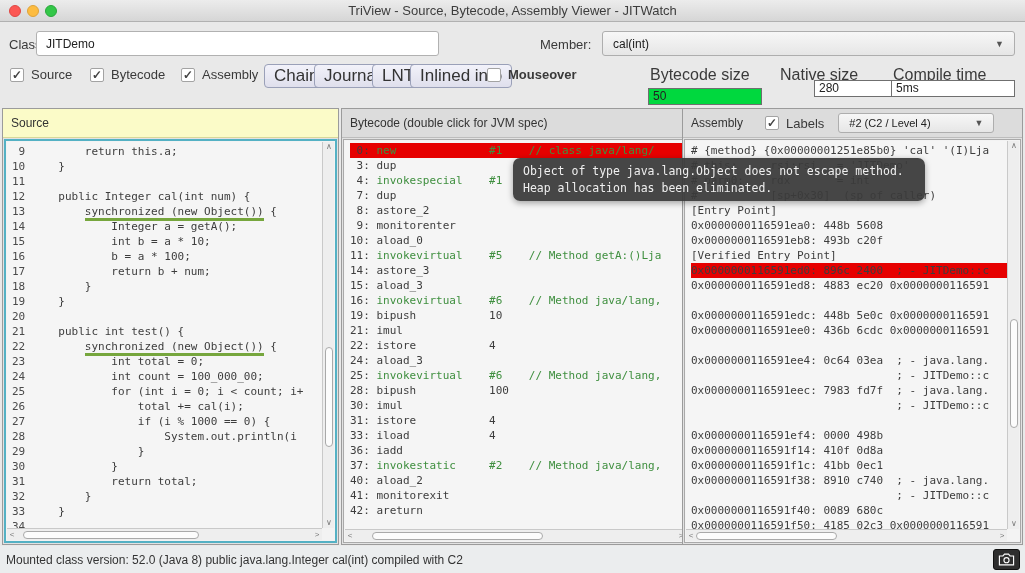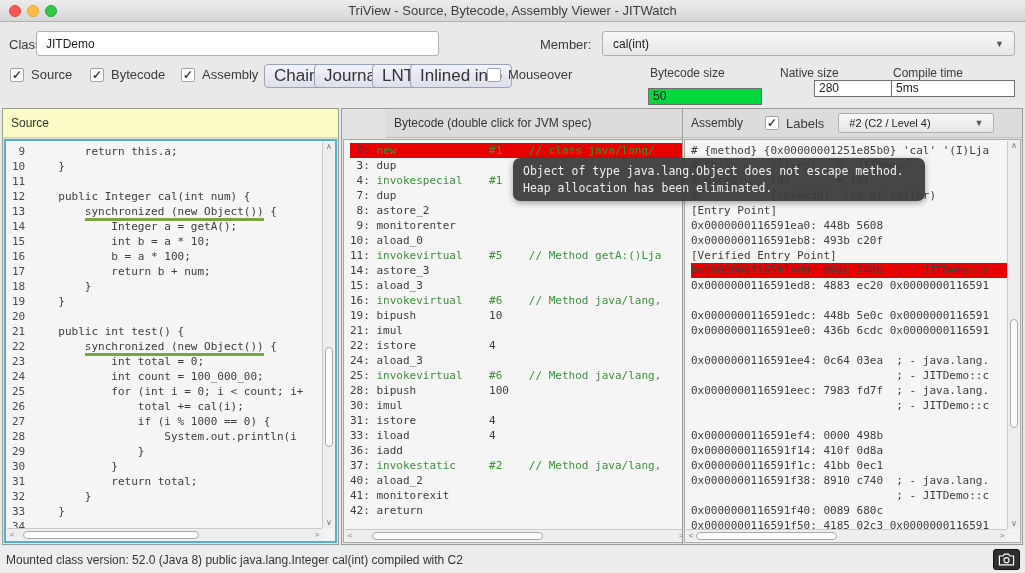--- a/index.html
+++ b/index.html
@@ -30,21 +30,21 @@
 
   .cb{position:absolute;display:flex;align-items:center;cursor:default;}
   .cb .box{width:14px;height:14px;background:#fff;border:1px solid #a3a3a3;border-radius:2px;
     font-size:12px;line-height:13px;text-align:center;color:#444;margin-right:7px;}
   .cb .box.checked::after{content:"✓";font-weight:bold;}
   .cb .cblabel{font-size:13px;color:#3a3a3a;}
 
   .tbtn{position:absolute;top:64px;height:24px;padding:0 9px;background:linear-gradient(#f2f2fa,#dfdfec);
     border:1px solid #9aa0b8;border-radius:4px;font-size:17px;color:#333;line-height:22px;}
 
-  .statlbl{position:absolute;top:66px;font-size:12px;color:#3a3a3a;}
+  .statlbl{position:absolute;top:66px;font-size:16px;color:#3a3a3a;}
   .statbox{position:absolute;top:80px;height:17px;background:#fff;border:1px solid #6f6f6f;
     font-size:12px;color:#222;padding-left:4px;line-height:15px;}
 
   
   .panel{position:absolute;top:108px;height:437px;border:1px solid #9b9b9b;background:#e2e2e2;}
   .phead{height:29px;border-bottom:1px solid #bdbdbd;background:#dcdcdc;
     font-size:12px;color:#333;display:flex;align-items:center;padding:0 8px;}
   .phead.yellow{background:var(--srchdr);border-bottom:1px solid #d8d89a;}
   .pbody{position:absolute;left:1px;right:1px;top:30px;bottom:1px;background:#f3f3f3;border:1px solid #a9a9a9;}
   .pbody.focused{border:2px solid var(--focus);}
@@ -107,21 +107,21 @@
 <label class="cb" style="left:181px;top:67px;">
   <span class="box checked"></span>
   <span class="cblabel">Assembly</span>
 </label>
 
 <button class="tbtn" style="left:264px;">Chain</button>
 <button class="tbtn" style="left:314px;">Journal</button>
 <button class="tbtn" style="left:372px;">LNT</button>
 <button class="tbtn" style="left:410px;">Inlined into</button>
 
-<label class="cb" style="left:487px;top:67px;">
+<label class="cb" style="left:487px;top:67px;font-weight:bold;">
   <span class="box"></span>
   <span class="cblabel">Mouseover</span>
 </label>
 
 <div class="statlbl" style="left:650px;">Bytecode size</div>
 <div class="statbox" style="left: 648px; width: 114px; background: rgb(0, 216, 62); margin-top: 8px;" id="stat-bc">50</div>
 <div class="statlbl" style="left:780px;">Native size</div>
 <div class="statbox" style="left:814px;width:111px;">280</div>
 <div class="statlbl" style="left:893px;">Compile time</div>
 <div class="statbox" style="left:891px;width:124px;">5ms</div>
@@ -165,21 +165,21 @@
       <div class="sarr" style="bottom:0;">∨</div>
     </div>
     <div class="hscroll">
       <div class="sarr" style="left:0;">&lt;</div>
       <div class="thumbh" style="left:5%;width:56%;"></div>
       <div class="sarr" style="right:0;">&gt;</div>
     </div>
   </div>
 </div>
 
-<div class="panel" style="left:341px;width:361px;padding-left:44px;">
+<div class="panel" style="left:341px;width:361px;">
   <div class="phead">
     <span>Bytecode (double click for JVM spec)</span>
   </div>
   <div class="pbody">
     <div class="lines">
         <div class="row hl"><span class="c-d"> 0: </span><span class="c-g">new              </span><span class="c-g">#1    </span><span class="c-g">// class java/lang/</span></div>
         <div class="row"><span class="c-d"> 3: dup</span></div>
         <div class="row"><span class="c-d"> 4: </span><span class="c-g">invokespecial    </span><span class="c-g">#1</span></div>
         <div class="row"><span class="c-d"> 7: dup</span></div>
         <div class="row"><span class="c-d"> 8: astore_2</span></div>

